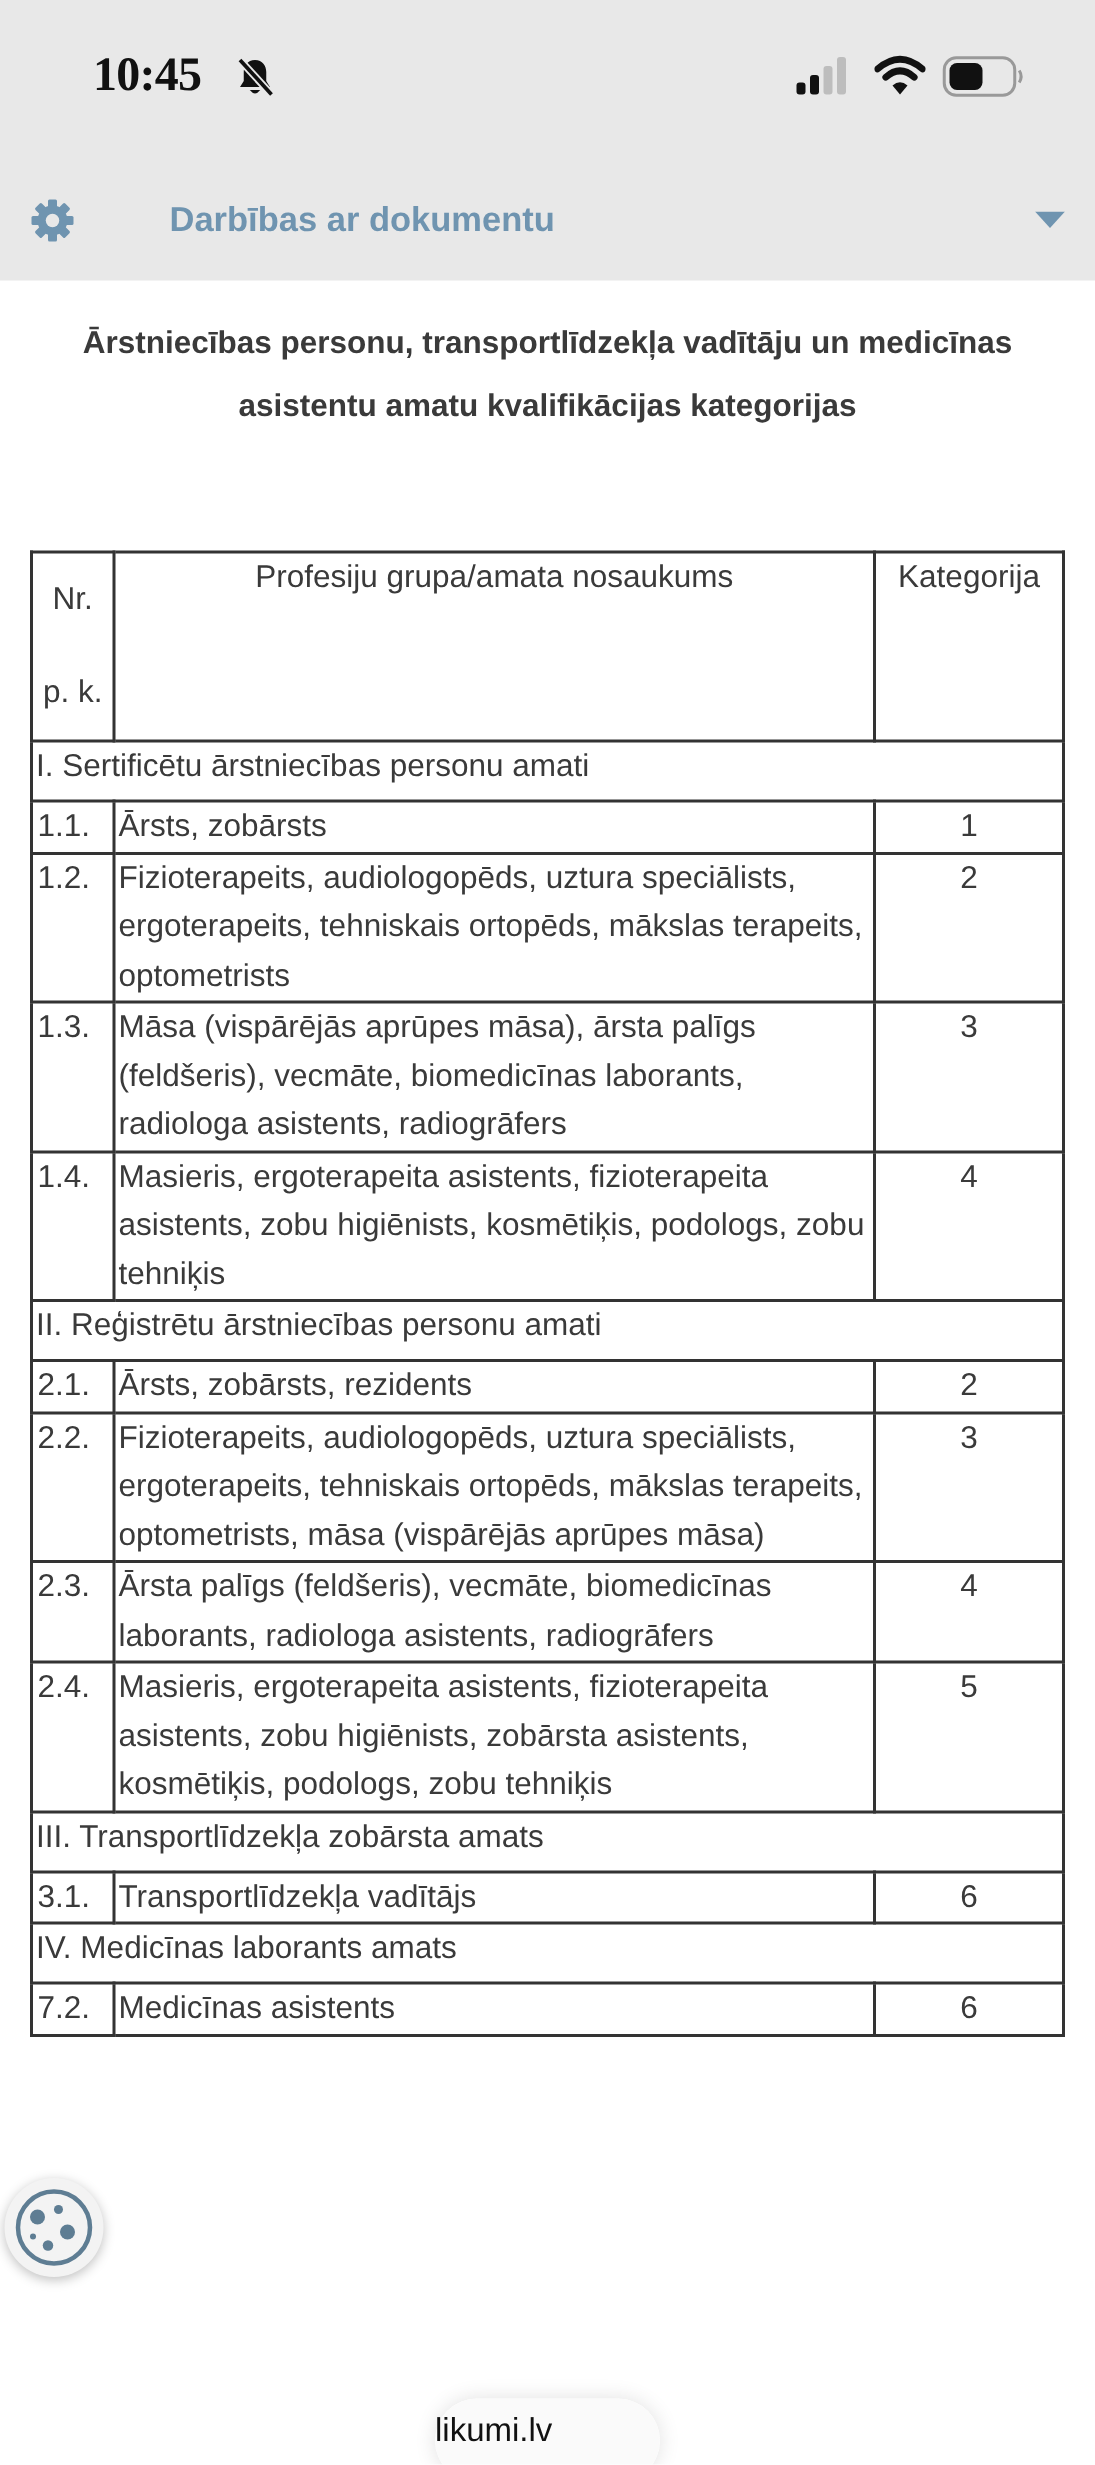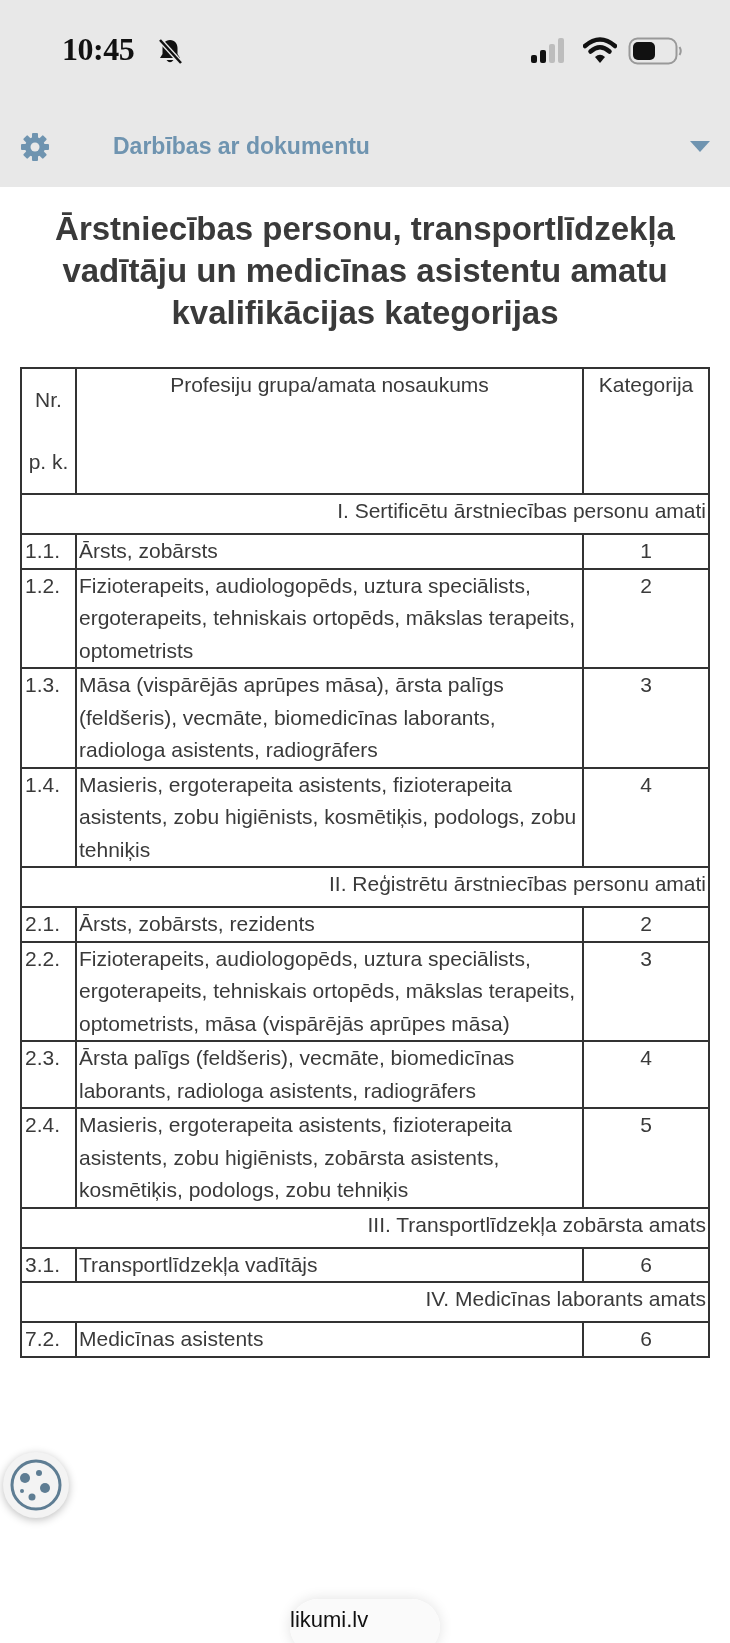--- a/index.html
+++ b/index.html
@@ -29,37 +29,37 @@
   }
   .gear { position: absolute; left: 20px; top: 12px; width: 30px; height: 30px; }
   .doc-actions-label {
     position: absolute; left: 73px; top: 13px;
     font-size: 23px; font-weight: bold; color: #6f94b0; margin-left: 40px;
   }
   .caret { position: absolute; left: 690px; top: 21px; width: 20px; height: 12px; }
 
   .doc-title {
     position: absolute; left: 20px; top: 208px; width: 690px;
-    text-align: center; font-size: 33px; font-weight: bold; line-height: 42px;
+    text-align: center; font-size: 21px; font-weight: bold; line-height: 42px;
     color: #3a3a3a;
   }
 
   table.cat {
     position: absolute; left: 20px; top: 367px; width: 690px;
     border-collapse: collapse; table-layout: fixed;
     font-size: 21px; line-height: 32.5px; color: #3a3a3a;
   }
   table.cat td, table.cat th {
     border: 2px solid #333; padding: 0 2px; vertical-align: top; font-weight: normal;
   }
   col.c1 { width: 55px; }
   col.c3 { width: 126px; }
   .hdr th { height: 124px; vertical-align: middle; text-align: center; padding: 0; }
   .hdr .nr { vertical-align: top; line-height: 62px; }
-  .section td { text-align: right; height: 38px; }
+  .section td { text-align: left; height: 38px; }
   .row td.nr { padding-left: 3px; padding-right: 16px; }
   .row td.cat { text-align: center; }
   .row td { padding-top: 1px; padding-bottom: 2px; }
 
   .cookie-btn {
     position: absolute; left: 3px; top: 1452px; width: 66px; height: 66px;
     border-radius: 50%; background: #f3f3f3;
     box-shadow: 0 2px 8px rgba(0,0,0,0.25);
   }
   .cookie-btn svg { position: absolute; left: 6px; top: 6px; width: 54px; height: 54px; }

